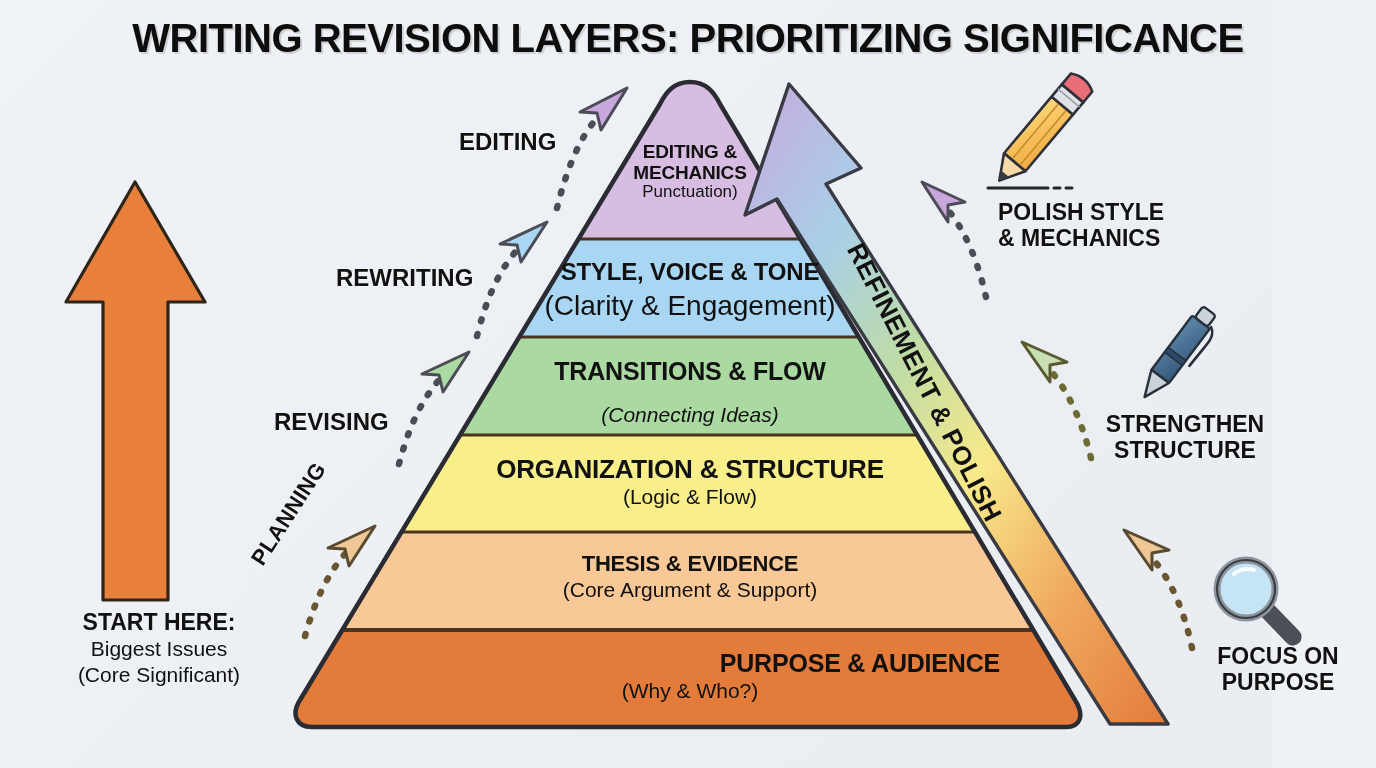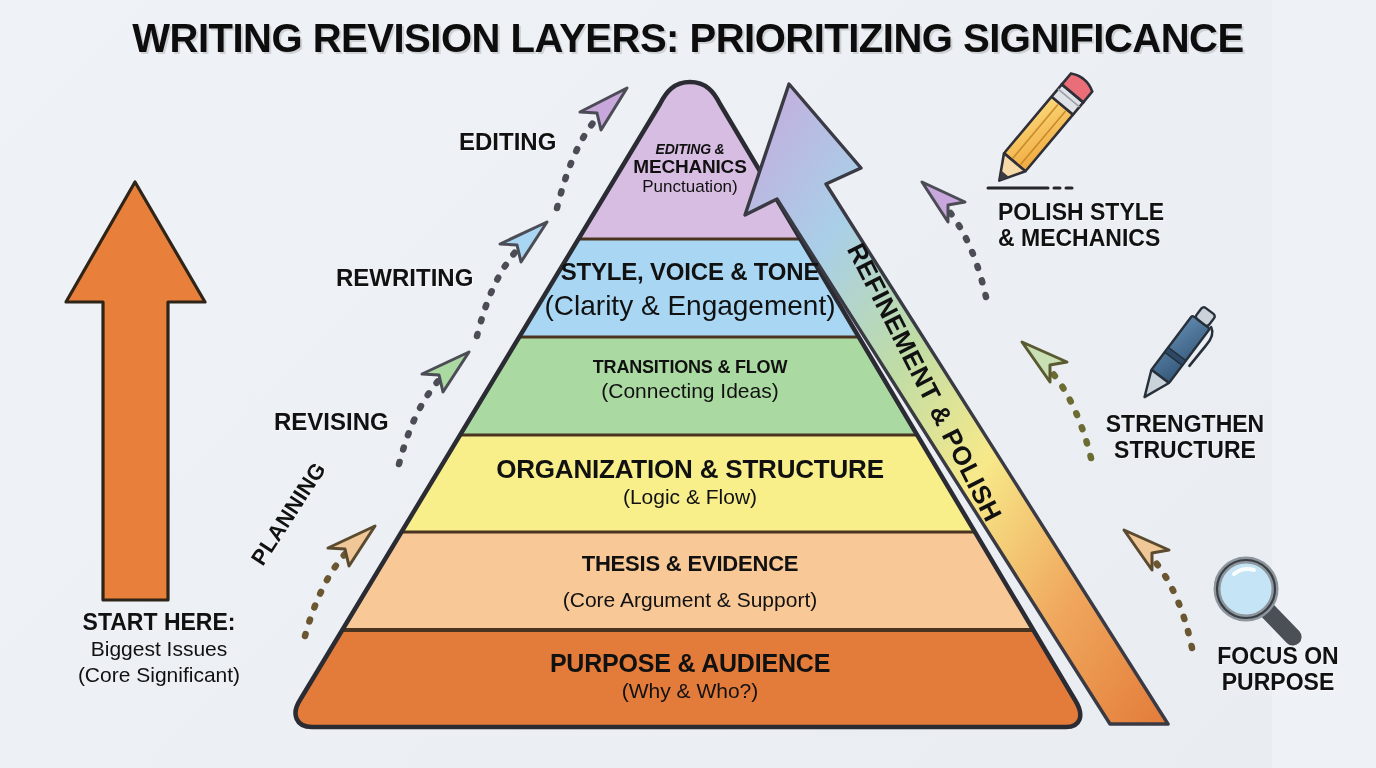--- a/index.html
+++ b/index.html
@@ -113,47 +113,47 @@
              L 1075 700
              C 1085 716 1080 727 1066 727
              L 312 727
              C 296 727 291 714 300 700
              L 660 104
              C 666 92 674 82 690 82 Z" fill="none" stroke="#2b2b33" stroke-width="4.5" stroke-linejoin="round"></path>
   </svg>
 
   <div class="txtlayer">
     <div class="ptext" style="left:560px; top:142px; width:260px;">
-      <div class="ptitle" style="font-size:14px;font-style:italic;">EDITING &amp;</div>
+      <div class="ptitle" style="font-size:19px;">EDITING &amp;</div>
       <div class="ptitle" style="font-size:19px;">MECHANICS</div>
       <div class="psub" style="font-size:17px;">Punctuation)</div>
     </div>
 
     <div class="ptext" style="left:460px; top:259px; width:460px;">
       <div class="ptitle" style="font-size:24px;">STYLE, VOICE &amp; TONE</div>
       <div class="psub" style="font-size:28px; margin-top:6px;text-align:center;">(Clarity &amp; Engagement)</div>
     </div>
 
     <div class="ptext" style="left:430px; top:358px; width:520px;">
-      <div class="ptitle" style="font-size:18px;">TRANSITIONS &amp; FLOW</div>
-      <div class="psub" style="font-size:21px; margin-top:3px;">(Connecting Ideas)</div>
+      <div class="ptitle" style="font-size:25px;">TRANSITIONS &amp; FLOW</div>
+      <div class="psub" style="font-size:21px; margin-top:19px;font-style:italic;">(Connecting Ideas)</div>
     </div>
 
     <div class="ptext" style="left:400px; top:455px; width:580px;">
       <div class="ptitle" style="font-size:26px;">ORGANIZATION &amp; STRUCTURE</div>
       <div class="psub" style="font-size:21px; margin-top:3px;">(Logic &amp; Flow)</div>
     </div>
 
     <div class="ptext" style="left:390px; top:552px; width:600px;">
       <div class="ptitle" style="font-size:22px;">THESIS &amp; EVIDENCE</div>
-      <div class="psub" style="font-size:21px; margin-top:13px;">(Core Argument &amp; Support)</div>
+      <div class="psub" style="font-size:21px; margin-top:3px;">(Core Argument &amp; Support)</div>
     </div>
 
     <div class="ptext" style="left:380px; top:650px; width:620px;">
-      <div class="ptitle" style="font-size:25px;">PURPOSE &amp; AUDIENCE</div>
+      <div class="ptitle" style="font-size:25px;text-align:right;">PURPOSE &amp; AUDIENCE</div>
       <div class="psub" style="font-size:21px; margin-top:3px;">(Why &amp; Who?)</div>
     </div>
   </div>
 
   <svg id="svg-deco" class="layer" viewBox="0 0 1376 768">
 
     <path d="M 135 182 L 205 302 L 168 302 L 168 600 L 103 600 L 103 302 L 66 302 Z" fill="#e8803c" stroke="#2e2418" stroke-width="3.2" stroke-linejoin="round"></path>
 
     <path d="M 789 84
              L 861 168

